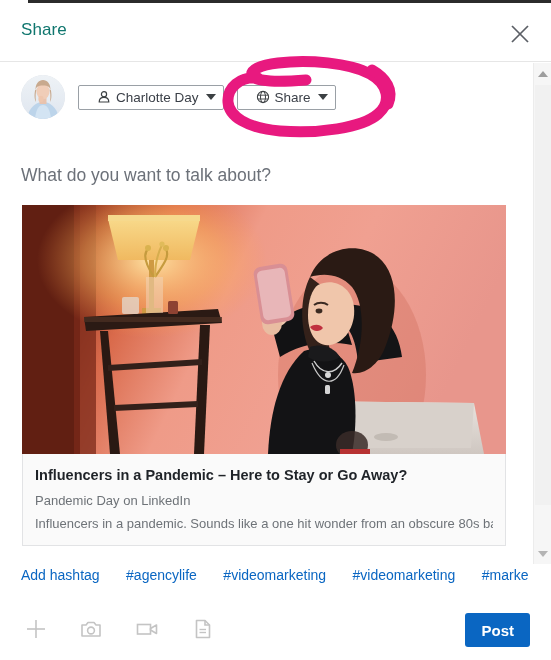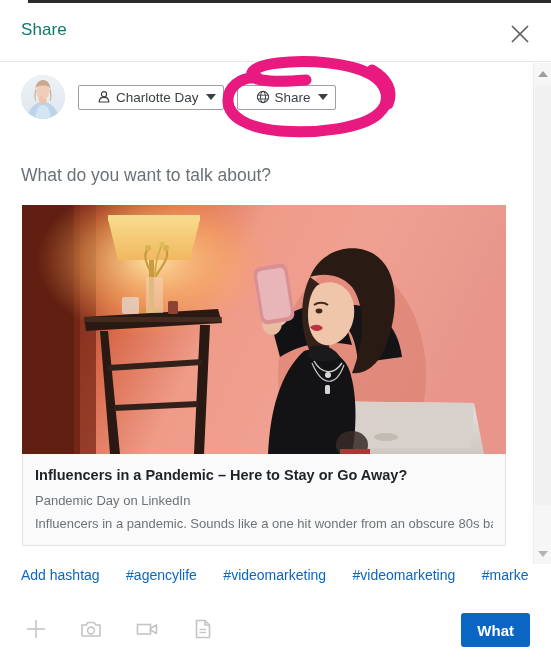--- a/index.html
+++ b/index.html
@@ -529,21 +529,21 @@
       <span>
         <svg width="24" height="24" viewBox="0 0 24 24">
           <path d="M5.5 3.5 L14 3.5 L18.5 8 L18.5 20.5 L5.5 20.5 Z" fill="none" stroke="#c4c4c4" stroke-width="1.6" stroke-linejoin="round"></path>
           <path d="M14 3.5 L14 8 L18.5 8" fill="none" stroke="#c4c4c4" stroke-width="1.6"></path>
           <line x1="8.5" y1="12.5" x2="15" y2="12.5" stroke="#c4c4c4" stroke-width="1.4"></line>
           <line x1="8.5" y1="15.5" x2="15" y2="15.5" stroke="#c4c4c4" stroke-width="1.4"></line>
         </svg>
       </span>
     </div>
 
-    <button class="post-button">What</button>
+    <button class="post-button">Post</button>
   </div>
 
   <div class="annotation">
     <svg width="175" height="78" viewBox="0 0 175 78">
       <path d="M36 20
                C18 18 5 30 6 44
                C7 58 24 70 58 73
                C96 76 140 70 156 56
                C170 44 166 26 148 16
                C128 5 86 1 56 5

